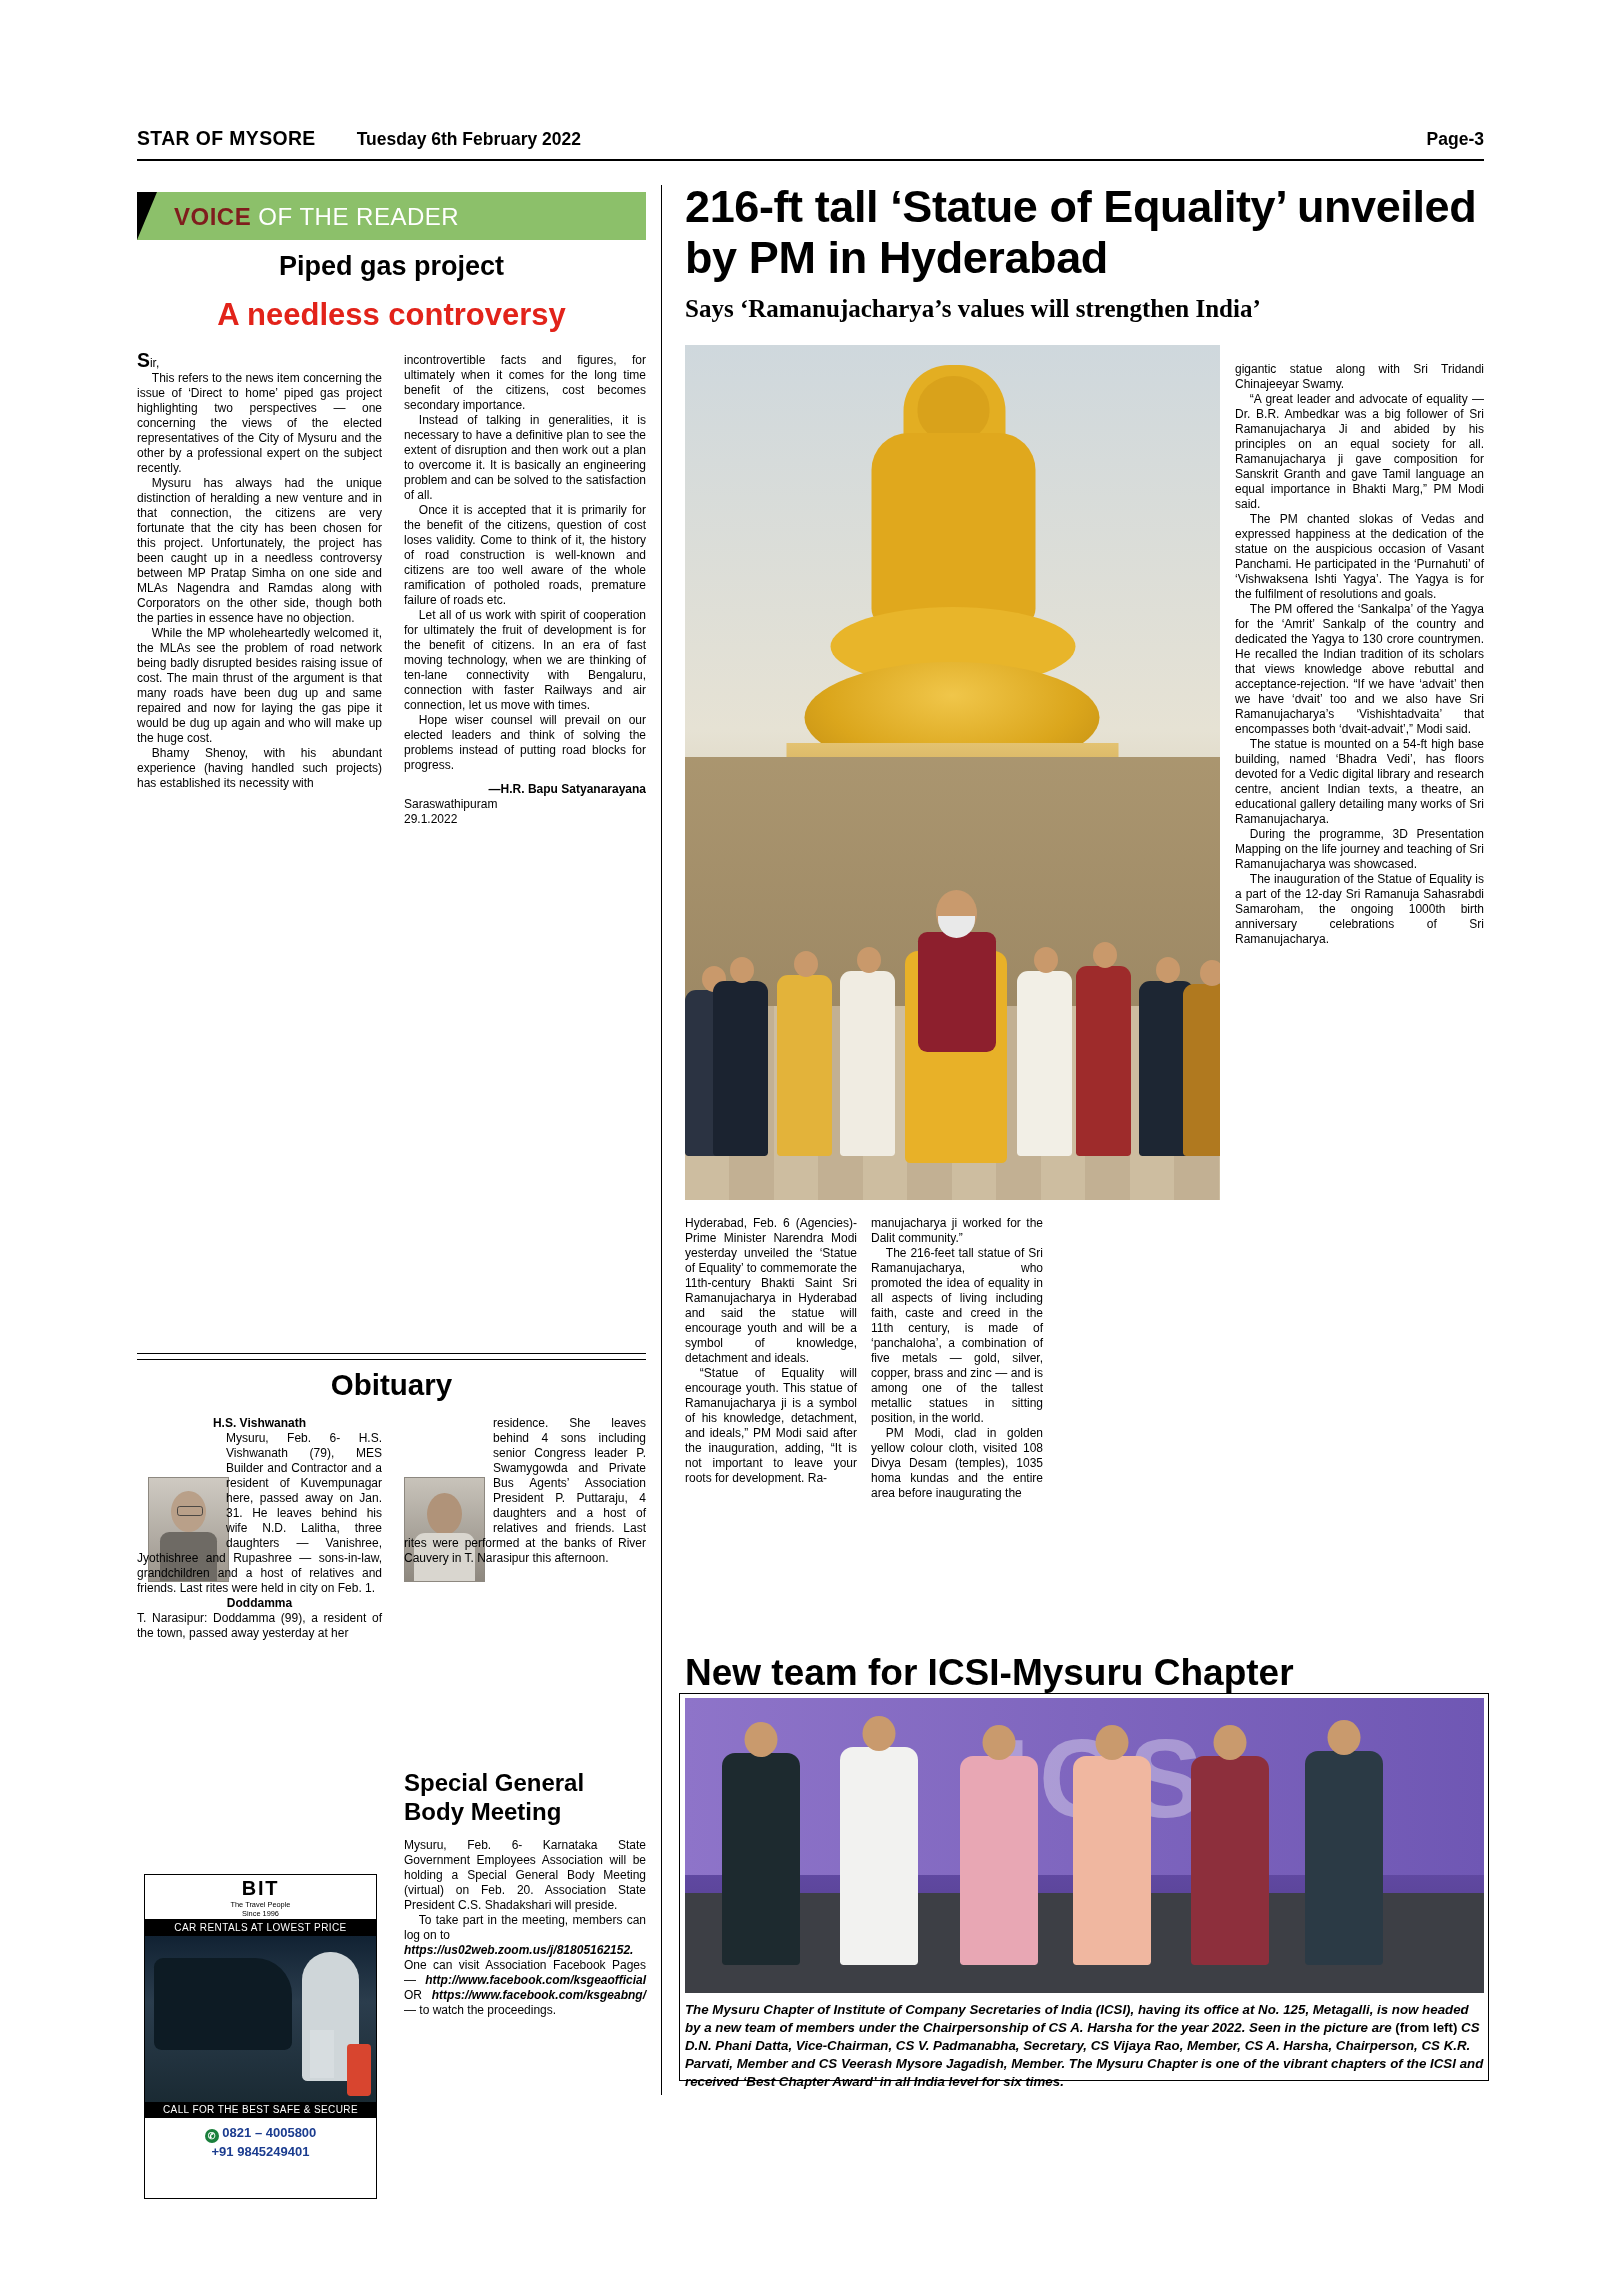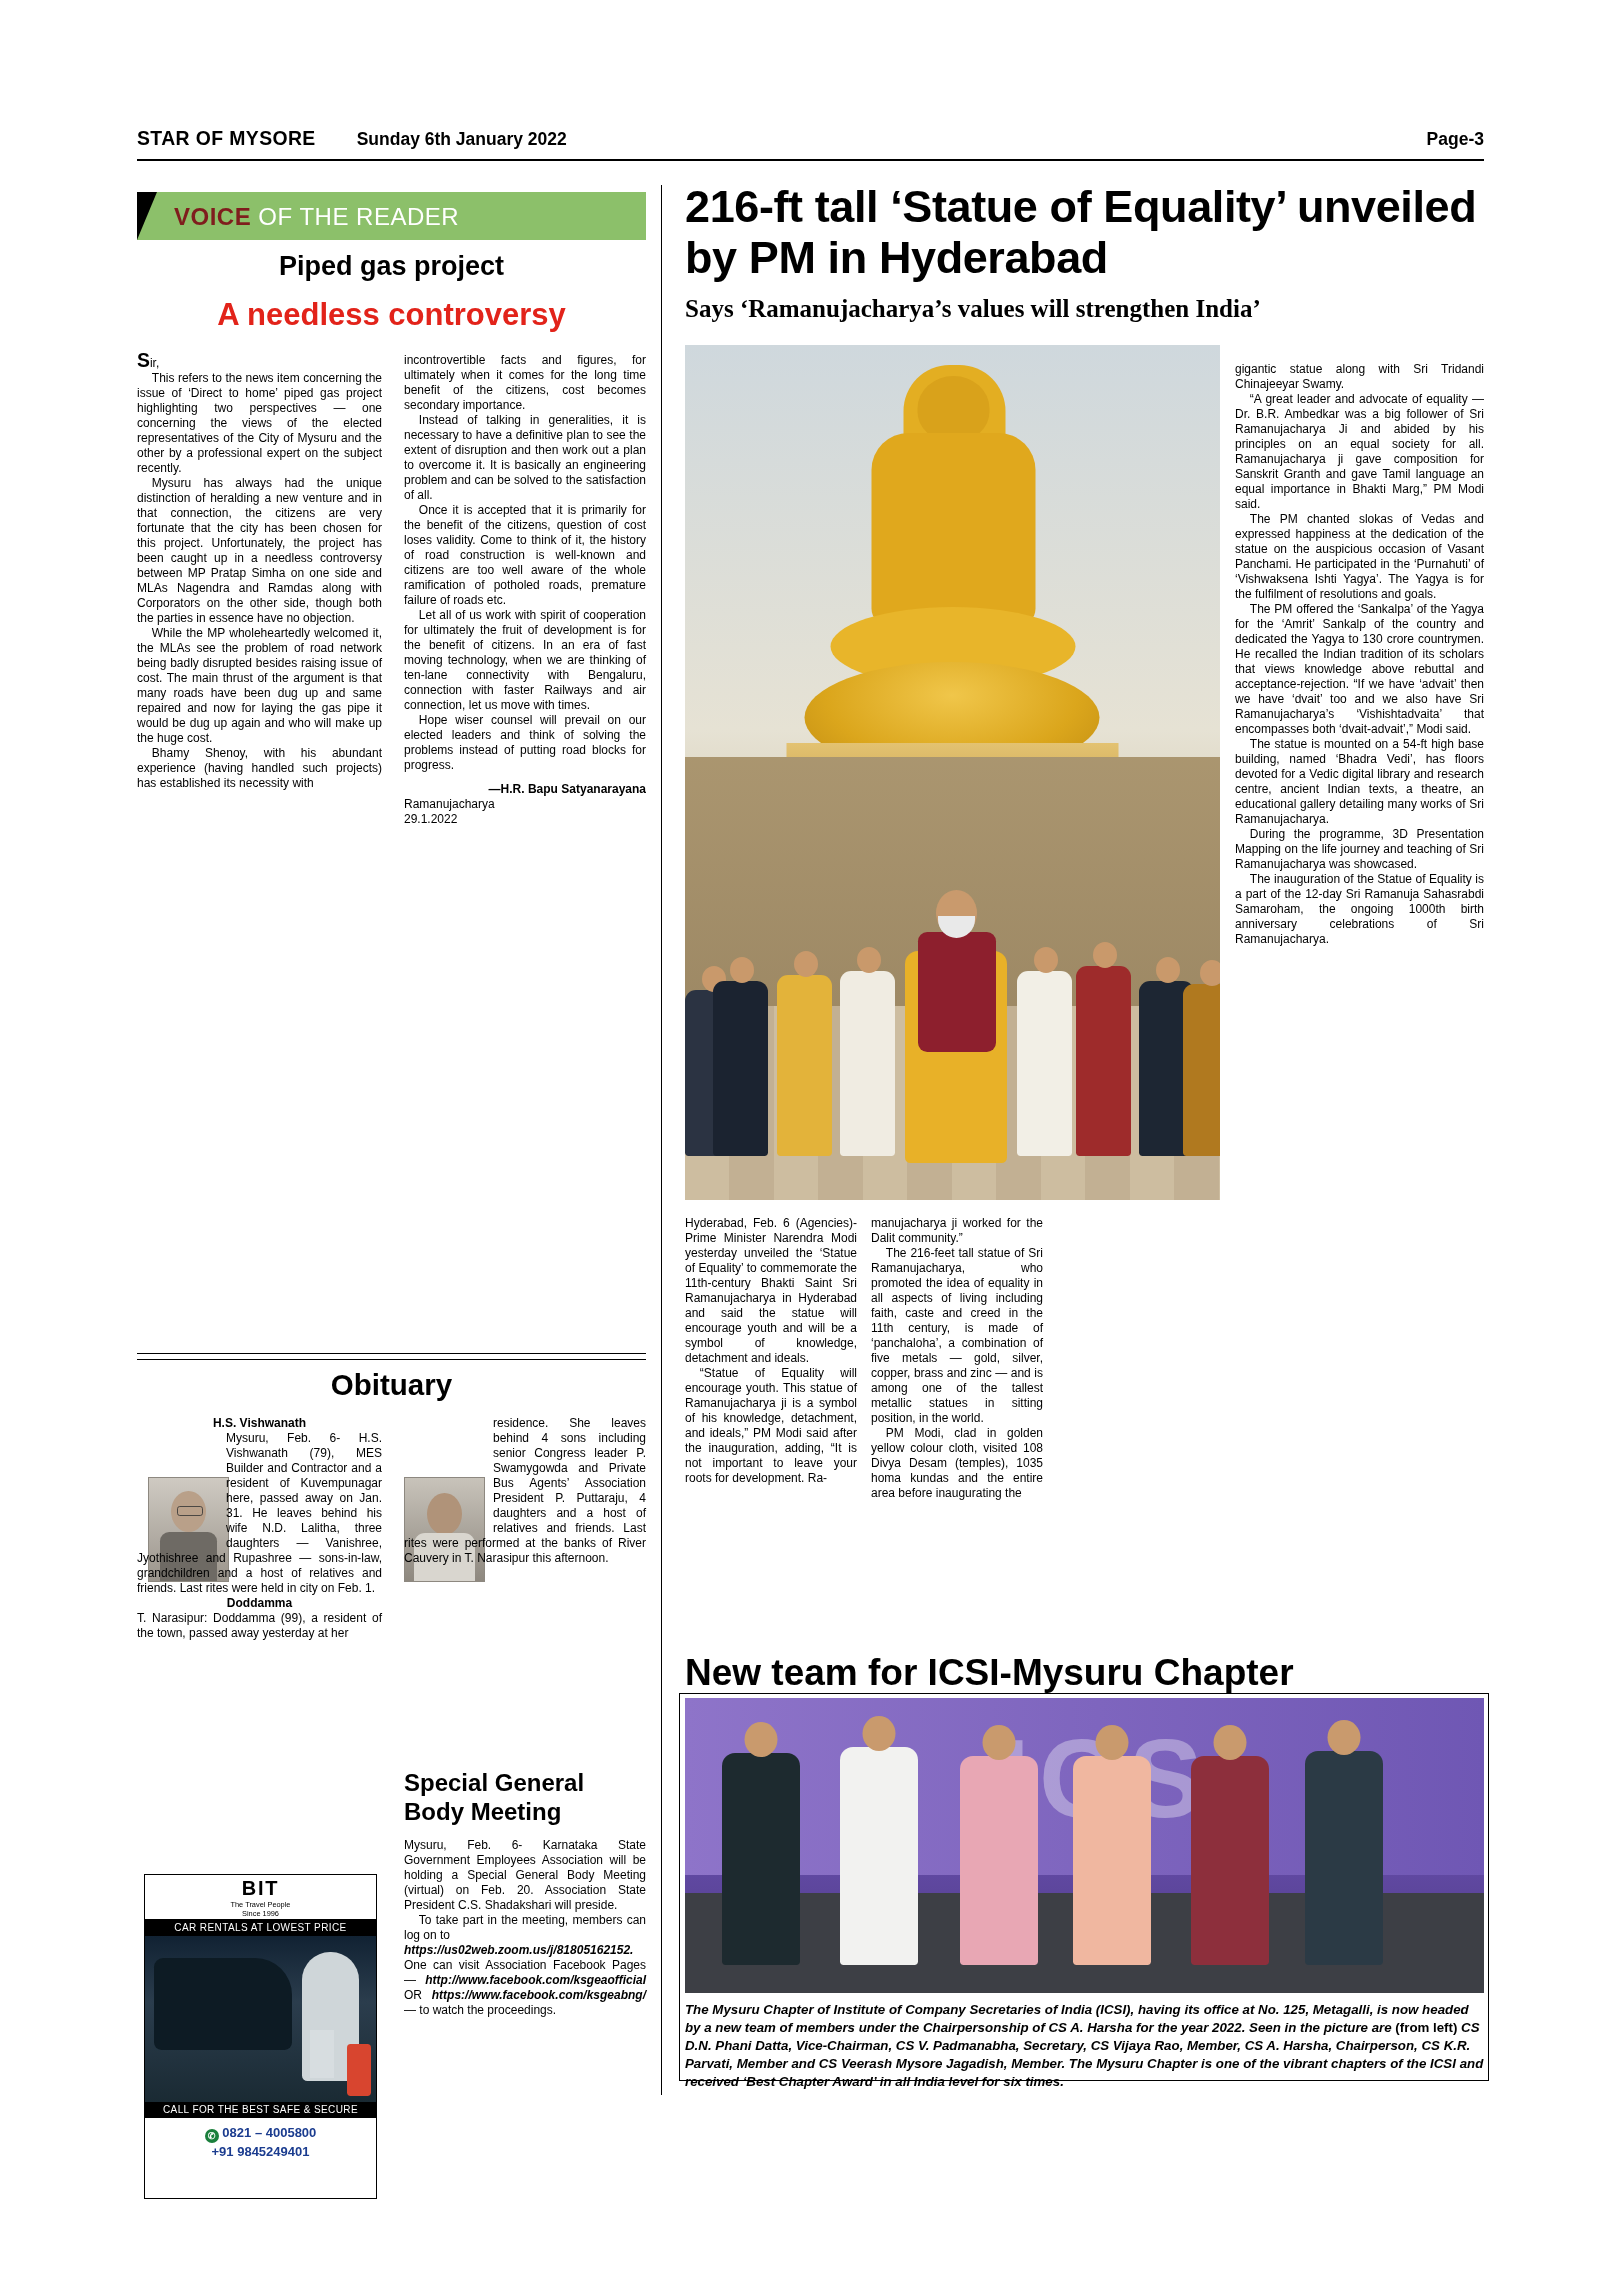--- a/index.html
+++ b/index.html
@@ -104,21 +104,21 @@
   .icsi-box{position:absolute;left:679px;top:1693px;width:810px;height:388px;border:0.9px solid #000;box-sizing:border-box;pointer-events:none;}
   .center-vrule{position:absolute;left:661px;top:185px;width:1.3px;height:1910px;background:#000;}
 </style>
 </head>
 <body>
 
 <div class="page">
 
   <div class="masthead">
     <div class="mh-left">STAR OF MYSORE</div>
-    <div class="mh-date">Sunday 6th January 2022</div>
+    <div class="mh-date">Tuesday 6th February 2022</div>
     <div class="mh-right">Page-3</div>
   </div>
   <div class="rule top"></div>
   <div class="center-vrule"></div>
 
   <div class="voice">
     <div class="tri"></div>
     <div class="txt">
       <b>VOICE</b><span class="thin"> OF THE READER</span>
     </div>
@@ -134,21 +134,21 @@
     <p>While the MP wholeheartedly welcomed it, the MLAs see the problem of road network being badly disrupted besides raising issue of cost. The main thrust of the argument is that many roads have been dug up and same repaired and now for laying the gas pipe it would be dug up again and who will make up the huge cost.</p>
     <p>Bhamy Shenoy, with his abundant experience (having handled such projects) has established its necessity with</p>
   </div>
   <div class="col" id="letterR">
     <p class="noind">incontrovertible facts and figures, for ultimately when it comes for the long time benefit of the citizens, cost becomes secondary importance.</p>
     <p>Instead of talking in generalities, it is necessary to have a definitive plan to see the extent of disruption and then work out a plan to overcome it. It is basically an engineering problem and can be solved to the satisfaction of all.</p>
     <p>Once it is accepted that it is primarily for the benefit of the citizens, question of cost loses validity. Come to think of it, the history of road construction is well-known and citizens are too well aware of the whole ramification of potholed roads, premature failure of roads etc.</p>
     <p>Let all of us work with spirit of cooperation for ultimately the fruit of development is for the benefit of citizens. In an era of fast moving technology, when we are thinking of ten-lane connectivity with Bengaluru, connection with faster Railways and air connection, let us move with times.</p>
     <p>Hope wiser counsel will prevail on our elected leaders and think of solving the problems instead of putting road blocks for progress.</p>
     <p class="sign">—H.R. Bapu Satyanarayana</p>
-    <p class="noind">Ramanujacharya</p>
+    <p class="noind">Saraswathipuram</p>
     <p class="noind">29.1.2022</p>
   </div>
 
   <div class="hrule" style="left:137px;top:1353px;width:509px;"></div>
   <div class="hrule" style="left:137px;top:1359px;width:509px;"></div>
 
   <div class="obit-title">Obituary</div>
   <div class="photo ph1">
     <div style="position:absolute;inset:0;background:linear-gradient(180deg,#cfcac2,#9b958c);"></div>
     <div style="position:absolute;left:22px;top:13px;width:35px;height:41px;border-radius:50%;background:#b9a089;"></div>

